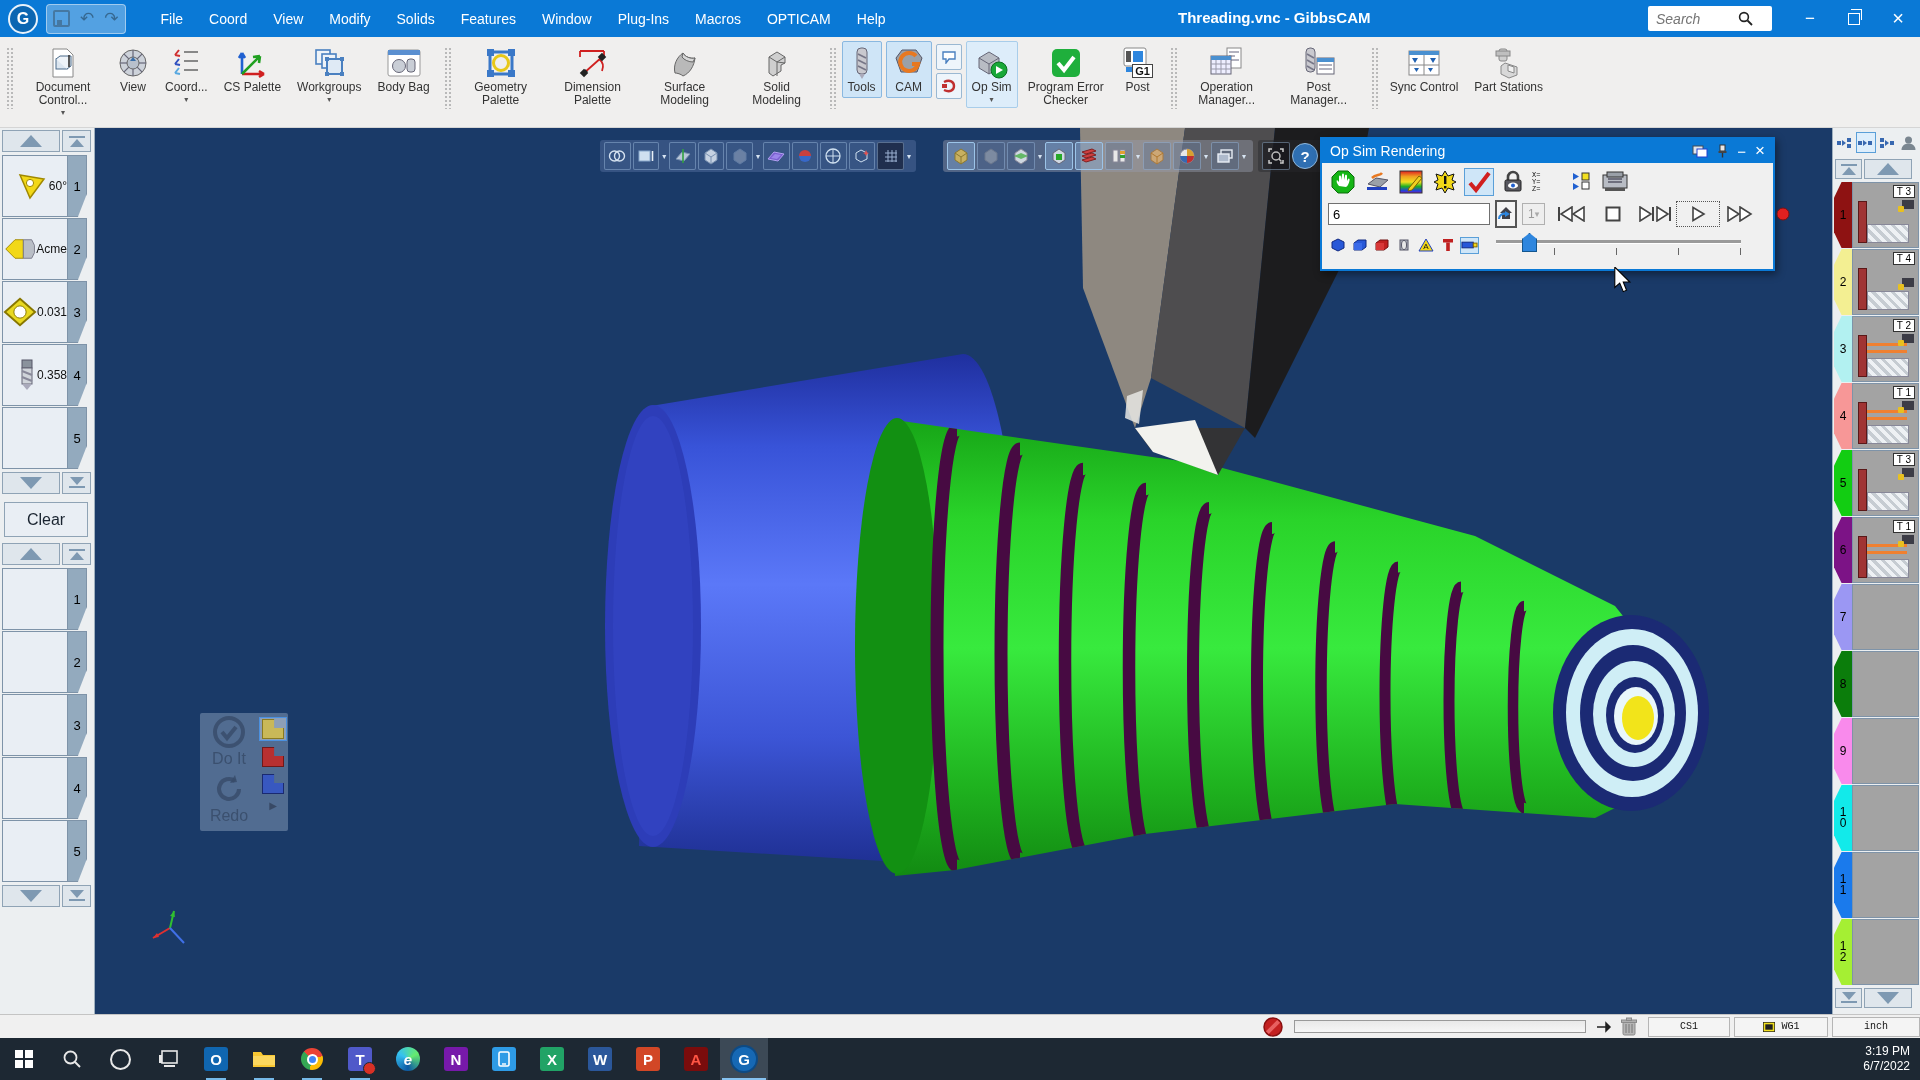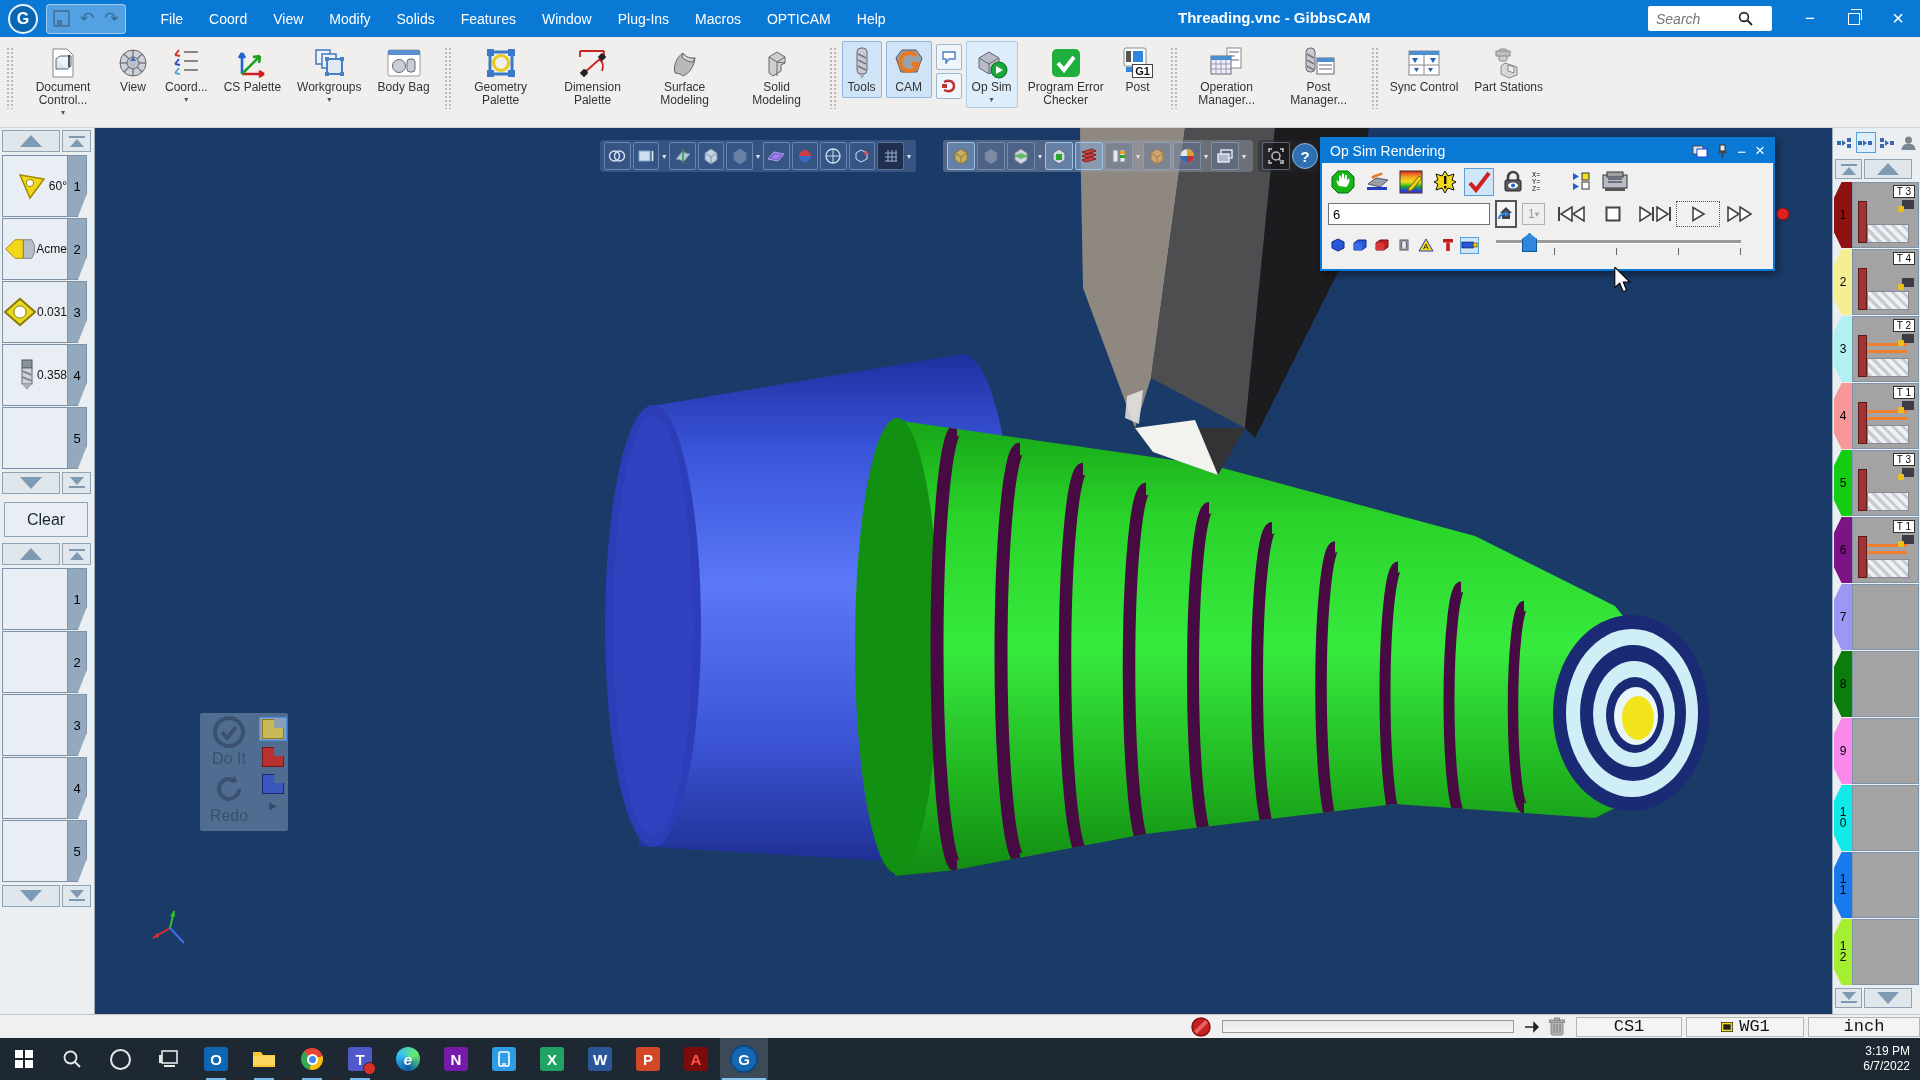--- a/index.html
+++ b/index.html
@@ -127,21 +127,21 @@
           display:flex;align-items:center;justify-content:center;background:rgba(60,90,140,.25);}
   .vp-btn.sel{border:1px solid #9cc4e8;background:rgba(130,170,215,.40);}
   .vp-caret{color:#d7e4f2;font-size:8px;margin:0 1px;}
   .vp-help{width:24px;height:24px;border-radius:50%;background:#2f6fb2;color:#fff;font-size:15px;font-weight:bold;
            display:flex;align-items:center;justify-content:center;border:1px solid #8fb8dd;}
 
   
   #statusbar{left:0;top:1014px;width:1920px;height:24px;background:#f0f0f0;border-top:1px solid #c4c4c4;
              display:flex;align-items:center;box-sizing:border-box;font-family:"Liberation Mono",monospace;}
   .sb-cell{height:18px;border:1px solid #b5b5b5;display:flex;align-items:center;justify-content:center;
-           font-size:17px;color:#111;background:#f4f4f4;padding:0 26px;margin-right:4px;}
+           font-size:10px;color:#111;background:#f4f4f4;padding:0 14px;margin-right:4px;}
   #sb-progress{width:290px;height:11px;border:1px solid #9a9a9a;background:linear-gradient(#e9e9e9,#f6f6f6);margin:0 10px;}
 
   
   #taskbar{left:0;top:1038px;width:1920px;height:42px;background:#1d2833;display:flex;align-items:stretch;color:#fff;}
   .tk-cell{width:48px;display:flex;align-items:center;justify-content:center;position:relative;}
   .tk-under:after{content:"";position:absolute;bottom:0;left:14px;width:20px;height:2px;background:#76b9e8;}
   .tk-active{background:#3c4956;}
   .tk-active:after{content:"";position:absolute;bottom:0;left:2px;width:44px;height:2px;background:#86c2f0;}
   .tile{width:24px;height:24px;border-radius:3px;display:flex;align-items:center;justify-content:center;
         font-weight:bold;font-size:15px;color:#fff;position:relative;}

